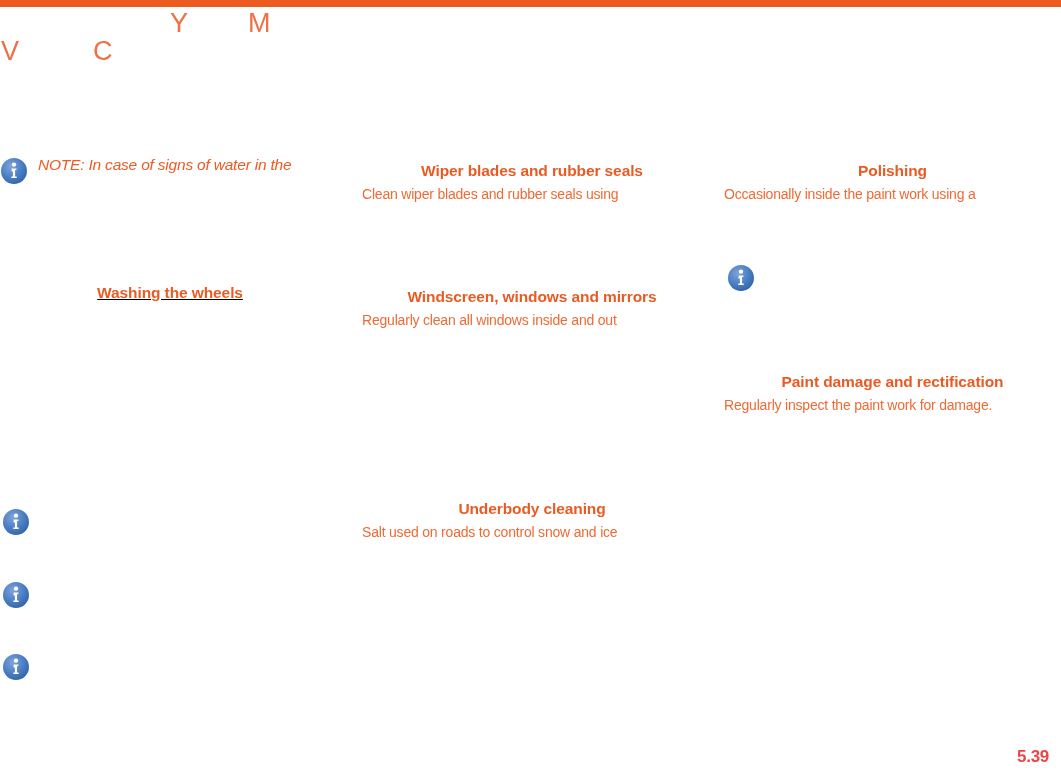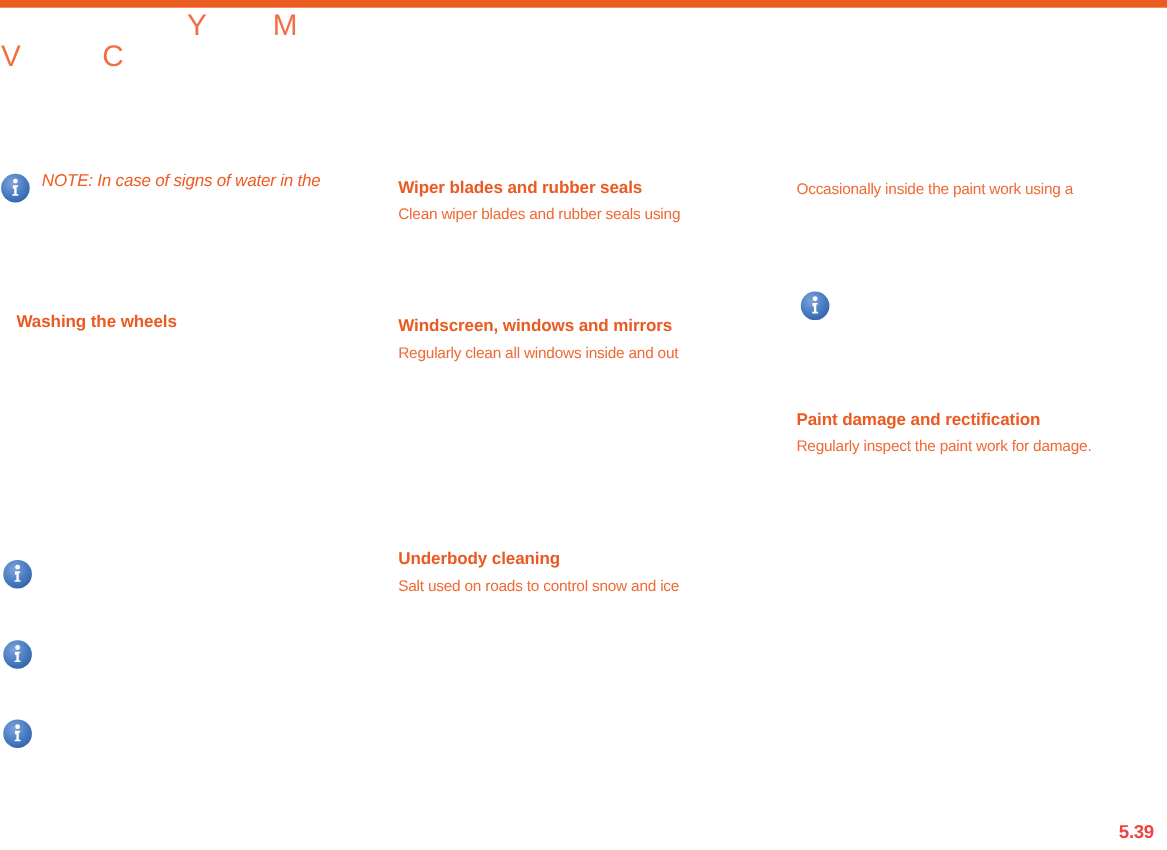--- a/index.html
+++ b/index.html
@@ -75,20 +75,21 @@
   .col-3 .block { width: 337px; }
 
   .heading {
     color: #ea5b23;
     font-size: 15.5px;
     font-weight: bold;
     line-height: 19px;
     letter-spacing: -0.1px;
     white-space: nowrap;
     margin: 0 0 4px 0;
+    text-align: center;
   }
   .body-line {
     color: #ef6a35;
     font-size: 14px;
     font-weight: 400;
     line-height: 20px;
     letter-spacing: -0.2px;
     white-space: nowrap;
     margin: 0;
   }
@@ -170,21 +171,21 @@
             </radialGradient>
           </defs>
           <circle cx="14" cy="14" r="13" fill="url(#ig1)"></circle>
           <circle cx="14" cy="7.6" r="2.2" fill="#ffffff"></circle>
           <path d="M11.6 11.4 h4.8 v1.5 h-1.3 v6.5 h1.6 v1.5 h-5.4 v-1.5 h1.6 v-5 h-1.3 z" fill="#ffffff"></path>
         </svg>
       </span>
       <span class="note-text">NOTE: In case of signs of water in the</span>
     </div>
 
-    <div class="block" style="top: 218px; left: 15px;">
+    <div class="block" style="top: 218px; left: 0; text-decoration: underline;">
       <p class="heading">Washing the wheels</p>
     </div>
 
 
     <span class="icon-standalone" style="top: 443px; left: 2px;">
       <svg viewBox="0 0 28 28" xmlns="http://www.w3.org/2000/svg">
         <circle cx="14" cy="14" r="13" fill="url(#ig1)"></circle>
         <circle cx="14" cy="7.6" r="2.2" fill="#ffffff"></circle>
         <path d="M11.6 11.4 h4.8 v1.5 h-1.3 v6.5 h1.6 v1.5 h-5.4 v-1.5 h1.6 v-5 h-1.3 z" fill="#ffffff"></path>
       </svg>
@@ -221,20 +222,21 @@
 
     <div class="block" style="top: 222px; left: 0;">
       <p class="heading">Windscreen, windows and mirrors</p>
       <p class="body-line">Regularly clean all windows inside and out</p>
     </div>
   </div>
 
   <div class="col col-3">
 
     <div class="block" style="top: 96px; left: 0;">
+      <p class="heading">Polishing</p>
       <p class="body-line">Occasionally inside the paint work using a</p>
     </div>
 
     <span class="icon-standalone" style="top: 199px; left: 3px;">
       <svg viewBox="0 0 28 28" xmlns="http://www.w3.org/2000/svg">
         <circle cx="14" cy="14" r="13" fill="url(#ig1)"></circle>
         <circle cx="14" cy="7.6" r="2.2" fill="#ffffff"></circle>
         <path d="M11.6 11.4 h4.8 v1.5 h-1.3 v6.5 h1.6 v1.5 h-5.4 v-1.5 h1.6 v-5 h-1.3 z" fill="#ffffff"></path>
       </svg>
     </span>

